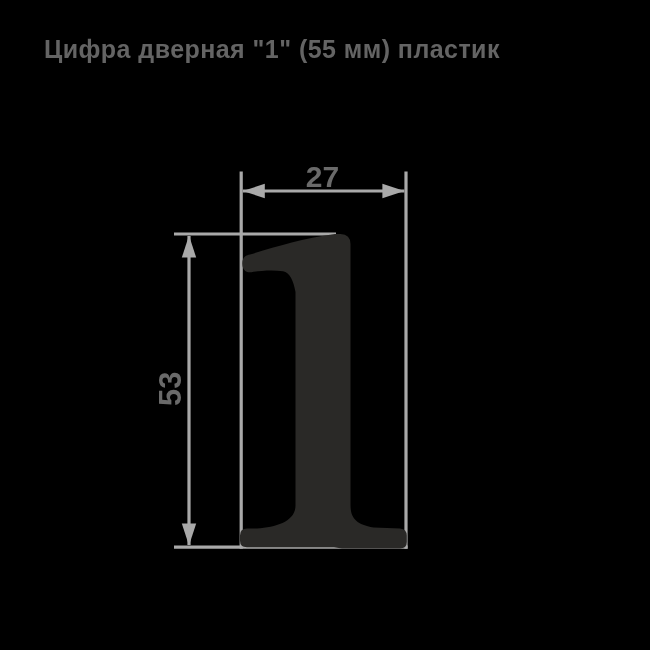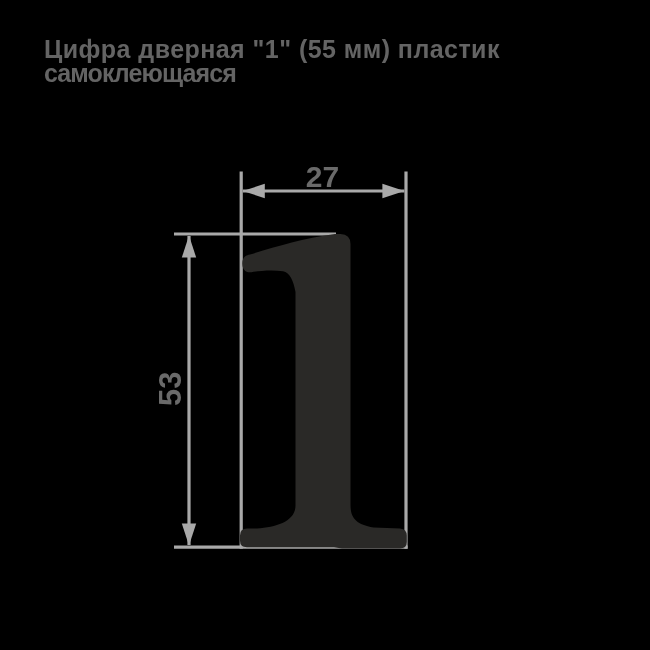--- a/index.html
+++ b/index.html
@@ -5,21 +5,20 @@
   html,body{margin:0;padding:0;background:#000;width:650px;height:650px;overflow:hidden;}
   .page{position:relative;width:650px;height:650px;background:#000;font-family:"Liberation Sans",sans-serif;}
   .title{position:absolute;left:44px;color:#646464;font-weight:bold;font-size:25px;letter-spacing:0.45px;white-space:nowrap;line-height:1;}
 </style>
 </head>
 <body>
 <div class="page">
 
   <div class="title" style="top:37px;">Цифра дверная "1" (55 мм) пластик</div>
 
-  <div class="title" style="top:61px;letter-spacing:-0.9px;">самоклеющаяся</div>
 
   <svg width="650" height="650" viewBox="0 0 650 650" style="position:absolute;left:0;top:0;">
 
     <line x1="241.2" y1="171.5" x2="241.2" y2="548.8" stroke="#a9a9a9" stroke-width="3.2"></line>
 
     <line x1="406" y1="171.5" x2="406" y2="548.8" stroke="#a9a9a9" stroke-width="3.2"></line>
 
     <line x1="242.8" y1="191" x2="404.4" y2="191" stroke="#a9a9a9" stroke-width="3.2"></line>
 
     <polygon points="242.8,191 264.8,183.8 264.8,198.2" fill="#a9a9a9"></polygon>

